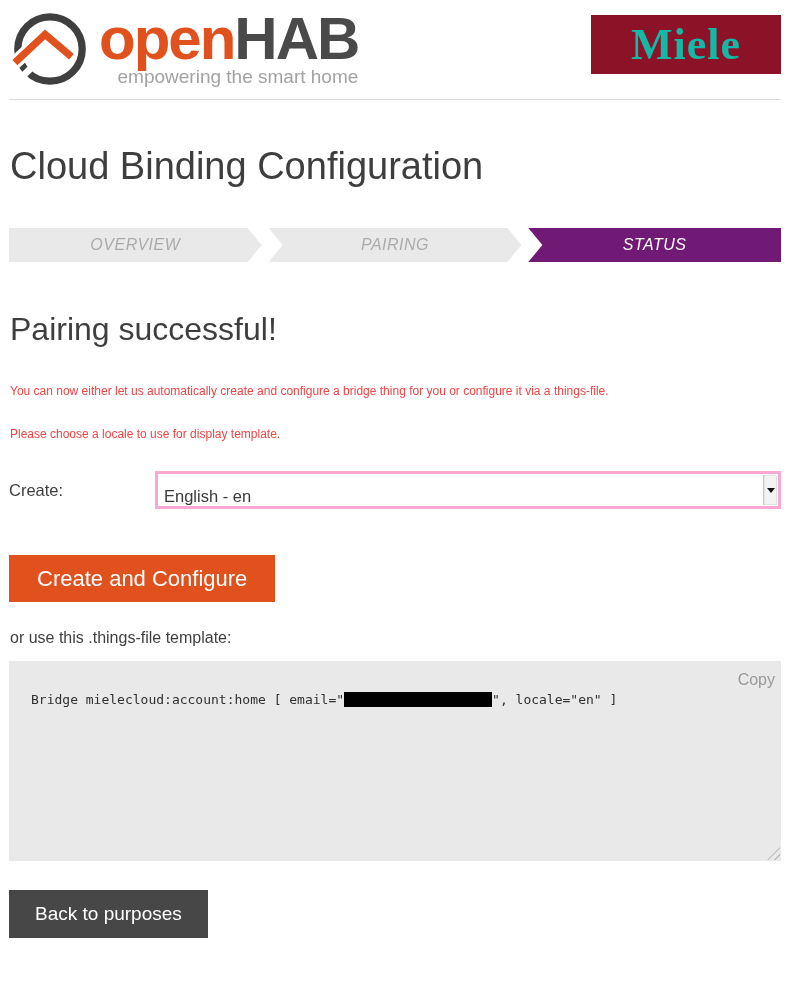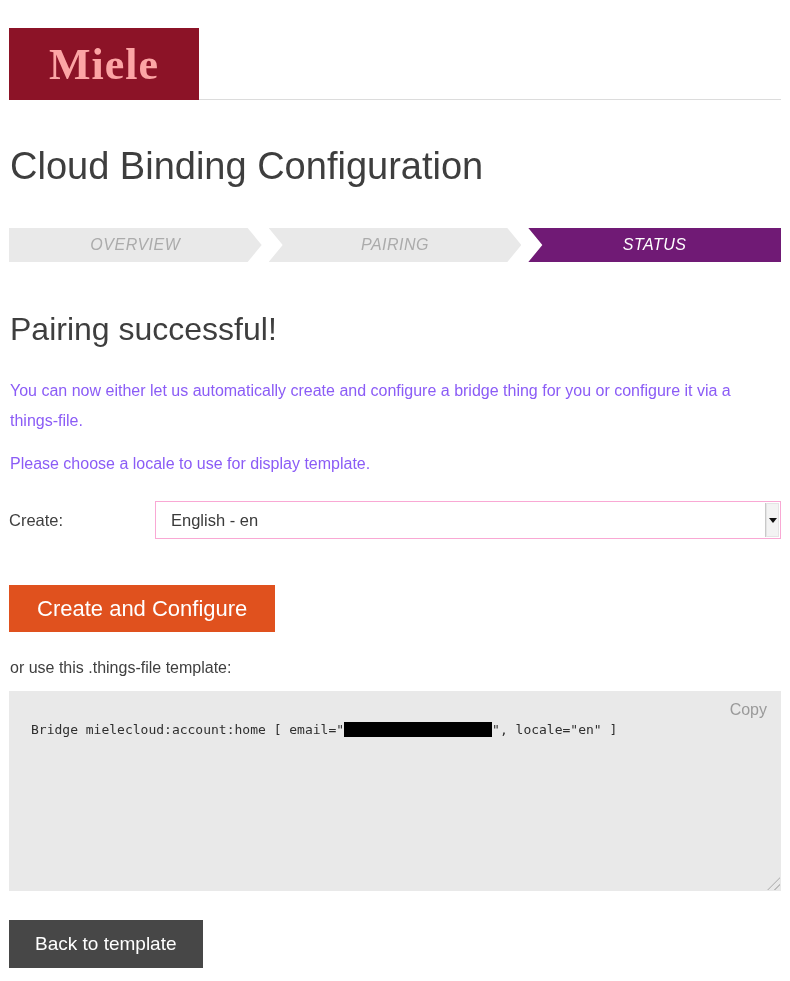--- a/index.html
+++ b/index.html
@@ -8,77 +8,91 @@
 
   
   .top { display:flex; justify-content:space-between; align-items:flex-start; padding-top:9px; height:81px; }
   .logo { display:flex; align-items:flex-start; }
   .logo-icon { width:82px; height:80px; flex:none; }
   .logo-text { margin-left:8px; display:flex; flex-direction:column; }
   .wordmark { font-size:60px; line-height:60px; font-weight:600; letter-spacing:-2px; white-space:nowrap; }
   .wordmark .open { color:#e0511e; }
   .wordmark .hab  { color:#4a4a4a; }
   .tagline { color:#a2a2a2; font-size:19px; line-height:19px; text-align:right; margin-top:-2px; }
-  .miele-badge { width:190px; height:72px; margin-top:19px; background:#8c1327;
+  .miele-badge { width:190px; height:59px; margin-top:6px; background:#8c1327;
                  display:flex; align-items:center; justify-content:center;
                  font-family:"Liberation Serif", serif; font-weight:bold; font-style:normal;
-                 font-size:44px; color:#fca5a5; letter-spacing:1px; }
+                 font-size:44px; color:#14b8a6; letter-spacing:1px; }
   .rule { border:none; border-top:1px solid #dcdcdc; margin:9px 0 0 0; }
 
   h1 { font-size:38px; font-weight:400; color:#3e3e3e; margin:42px 0 11px 1px; line-height:48px; letter-spacing:0; }
 
   
   .steps { display:flex; gap:7px; margin-top:38px; height:34px; }
   .step { flex:1; display:flex; align-items:center; justify-content:center;
           background:#e9e9e9; color:#ababab; font-size:16px; letter-spacing:0.5px;font-style:italic; }
   .step-first { clip-path: polygon(0 0, calc(100% - 14px) 0, 100% 50%, calc(100% - 14px) 100%, 0 100%); }
   .step-mid   { clip-path: polygon(0 0, calc(100% - 14px) 0, 100% 50%, calc(100% - 14px) 100%, 0 100%, 14px 50%); }
   .step-last  { clip-path: polygon(0 0, 100% 0, 100% 100%, 0 100%, 14px 50%); }
   .step-active { background:#701a75; color:#fff; }
 
   h2 { font-size:32px; font-weight:400; color:#3e3e3e; margin:50px 0 0 1px; line-height:34px; }
 
-  .para { font-size:16px; line-height:30px; margin:30px 0 0 1px; color:#8b5cf6; }
+  .para { font-size:12px; line-height:30px; margin:30px 0 0 1px; color:#ef4444; }
   .para-2 { margin-top:13px; }
 
   
   .locale-row { display:flex; align-items:center; margin-top:22px; }
   .locale-label { width:146px; font-size:16.5px; flex:none; }
-  .select { flex:1; height:38px; border:1px solid #f9a8d4; background:#fff; position:relative;
-            display:flex; align-items:center; font-size:16.5px; color:#3a3a3a;
-            padding-left:15px; box-sizing:border-box; cursor:default; }
+  .select { flex:1; height:38px; border:3px solid #f9a8d4; background:#fff; position:relative;
+            display:flex; align-items:flex-end; font-size:16.5px; color:#3a3a3a;
+            padding-left:6px; box-sizing:border-box; cursor:default; }
   .select-arrow { position:absolute; right:1px; top:1px; bottom:1px; width:13px;
                   background:#f3f3f3; border-left:1px solid #c9c9c9; box-shadow:inset 0 0 0 1px #e4e4e4;
                   display:flex; align-items:center; justify-content:center; }
   .select-arrow .tri { width:0; height:0; border:4px solid transparent; border-top:5px solid #111; margin-top:5px; }
 
   .btn { border:none; font-family:inherit; cursor:pointer; }
   .btn-create { display:block; margin-top:46px; height:47px; padding:0 28px;
                 background:#e0511e; color:#fff; font-size:22px; }
   .things-label { font-size:16px; line-height:24px; margin:24px 0 0 1px; }
 
   
   .code-box { position:relative; margin-top:11px; height:200px; background:#e9e9e9; box-sizing:border-box; }
-  .copy-link { position:absolute; top:10px; right:14px; color:#9a9a9a; font-size:16px; cursor:pointer; }
+  .copy-link { position:absolute; top:10px; right:6px; color:#9a9a9a; font-size:16px; cursor:pointer; }
   .code-line { font-family:"DejaVu Sans Mono", monospace; font-size:13px; color:#2f2f2f;
                padding:31px 0 0 22px; white-space:pre; }
   .redaction { display:inline-block; width:148px; height:15px; background:#000; vertical-align:text-bottom; }
   .grip { position:absolute; right:1px; bottom:1px; width:13px; height:13px;
           background:repeating-linear-gradient(135deg,#bdbdbd 0 1.5px,transparent 1.5px 4.5px);
           clip-path:polygon(100% 0,100% 100%,0 100%); cursor:nwse-resize; }
 
   .btn-back { display:block; margin-top:29px; height:48px; padding:0 26px;
               background:#474747; color:#fff; font-size:19px; }
 </style>
 </head>
 <body>
 
 <div class="page">
 
   <div class="top">
+    <div class="logo">
+      <svg class="logo-icon" viewBox="0 0 82 82" xmlns="http://www.w3.org/2000/svg">
+        <circle cx="41" cy="41" r="33" fill="none" stroke="#3f3f3f" stroke-width="7.5"></circle>
+        <line x1="22" y1="60" x2="13" y2="69" stroke="#ffffff" stroke-width="7"></line>
+        <polyline points="5,55 36,26 63,49" fill="none" stroke="#ffffff" stroke-width="14"></polyline>
+        <polyline points="5,55 36,26 63,49" fill="none" stroke="#e0511e" stroke-width="7.5"></polyline>
+      </svg>
+      <div class="logo-text">
+        <div class="wordmark">
+          <span class="open">open</span><span class="hab">HAB</span>
+        </div>
+        <div class="tagline">empowering the smart home</div>
+      </div>
+    </div>
     <div class="miele-badge">Miele</div>
   </div>
 
   <hr class="rule">
 
   <h1>Cloud Binding Configuration</h1>
 
   <div class="steps">
     <div class="step step-first">OVERVIEW</div>
     <div class="step step-mid">PAIRING</div>
@@ -104,15 +118,15 @@
   <button class="btn btn-create">Create and Configure</button>
 
   <p class="things-label">or use this .things-file template:</p>
 
   <div class="code-box">
     <span class="copy-link">Copy</span>
     <div class="code-line"><span>Bridge mielecloud:account:home [ email="</span><span class="redaction"></span><span>", locale="en" ]</span></div>
     <span class="grip"></span>
   </div>
 
-  <button class="btn btn-back">Back to template</button>
+  <button class="btn btn-back">Back to purposes</button>
 
 </div>
 
 </body></html>

